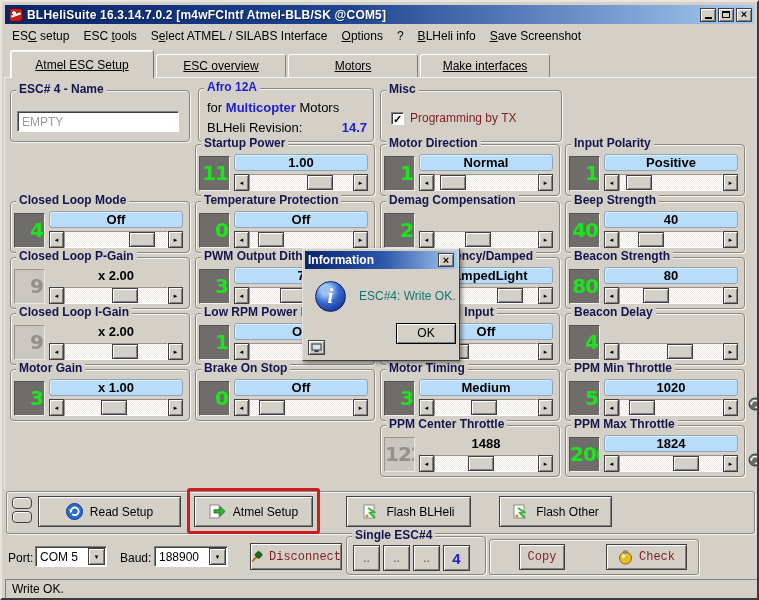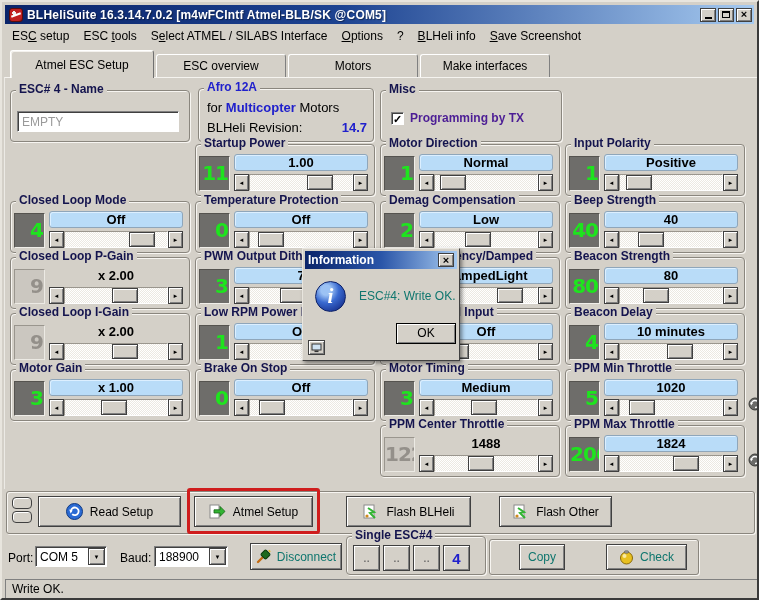--- a/index.html
+++ b/index.html
@@ -28,21 +28,21 @@
   .glyph-close{font-weight:bold;font-size:11px;margin-top:-1px;}
   
   .menubar{position:absolute;left:3px;top:24px;width:749px;height:20px;display:flex;align-items:center;font-size:12px;color:#000;}
   .menu-item{padding:2px 7px;cursor:default;}
   .menu-item u{text-decoration:underline;}
   
   .tabbar{position:absolute;left:2px;top:48px;width:755px;height:28px;}
   .tab{position:absolute;top:4px;height:23px;background:#d4d0c8;
     border:1px solid #808080;border-bottom:none;border-top:1px solid #fff;border-left:1px solid #fff;
     border-radius:3px 3px 0 0;display:flex;align-items:center;justify-content:center;
-    font-size:12px;color:#000;}
+    font-size:12px;color:#000;text-decoration:underline;}
   .tab.active{top:0;height:28px;font-size:12px;z-index:3;
     box-shadow:inset 1px 1px 0 #f4f2ee;border-color:#fff #707070 #d4d0c8 #fff;}
   .page{position:absolute;left:2px;top:75px;width:755px;height:412px;
     border-top:1px solid #f5f3ef;border-left:1px solid #eceae5;border-right:1px solid #8a867e;background:#d4d0c8;}
   
   .groupbox{position:absolute;border:1px solid #8a867e;border-radius:4px;
     box-shadow:inset 1px 1px 0 #f7f5f1,1px 1px 0 #f7f5f1;}
   .caption{position:absolute;top:-9px;left:5px;background:#d4d0c8;padding:0 3px;
     font-size:12px;font-weight:bold;color:#14144e;white-space:nowrap;}
   .caption.blue{color:#2020cc;}
@@ -75,21 +75,21 @@
   .panel.hasicon .default-icon{display:block;}
   
   .name-input{position:absolute;left:6px;top:20px;width:162px;height:21px;background:#fff;
     border:1px solid;border-color:#808080 #fff #fff #808080;box-shadow:inset 1px 1px 0 #404040;
     font-family:"Liberation Sans",sans-serif;font-size:12px;color:#9a9a9a;padding:0 4px;}
   .afro-line{position:absolute;left:8px;font-size:13px;color:#000;white-space:nowrap;}
   .blue-strong{color:#2020cc;font-weight:bold;}
   .checkbox-row{position:absolute;left:10px;top:20px;display:flex;align-items:center;gap:6px;}
   .checkbox{width:13px;height:13px;background:#fff;border:1px solid;border-color:#808080 #fff #fff #808080;
     box-shadow:inset 1px 1px 0 #404040;font-size:11px;font-weight:bold;line-height:12px;text-align:center;color:#000;}
-  .checkbox-label{font-size:12px;font-weight:bold;color:#4c1d95;}
+  .checkbox-label{font-size:12px;font-weight:normal;color:#7f1d1d;}
   
   .dialog{position:absolute;left:300px;top:246px;width:158px;height:113px;background:#d4d0c8;
     border:1px solid;border-color:#e8e5de #404040 #404040 #e8e5de;
     box-shadow:2px 2px 4px rgba(0,0,0,.45);z-index:100;}
   .dialog-titlebar{position:absolute;left:2px;top:2px;right:2px;height:18px;
     background:linear-gradient(90deg,#0a246a 0%,#2a55a8 50%,#a6caf0 100%);
     display:flex;align-items:center;padding:0 3px;}
   .dialog-title{color:#fff;font-weight:bold;font-size:12px;flex:1;}
   .dialog-close{width:16px;height:14px;background:#d4d0c8;border:1px solid #404040;
     box-shadow:inset 1px 1px 0 #fff,inset -1px -1px 0 #808080;
@@ -118,21 +118,21 @@
     border:3px solid #cf1d1d;border-radius:3px;z-index:5;pointer-events:none;}
   
   .conn-label{position:absolute;font-size:12px;color:#000;}
   .combo{position:absolute;height:21px;background:#fff;border:1px solid;border-color:#808080 #fff #fff #808080;
     box-shadow:inset 1px 1px 0 #404040;display:flex;align-items:center;}
   .combo .cval{flex:1;font-size:12px;padding:0 4px;color:#000;}
   .combo .carrow{width:17px;height:17px;margin:1px;background:#d4d0c8;border:1px solid #404040;
     box-shadow:inset 1px 1px 0 #fff,inset -1px -1px 0 #808080;font-size:6px;text-align:center;line-height:16px;color:#000;}
   .btn{position:absolute;background:#d4d0c8;border:1px solid #404040;
     box-shadow:inset 1px 1px 0 #fff,inset -1px -1px 0 #808080;
-    display:flex;align-items:center;justify-content:center;gap:6px;font-size:12px;color:#0f766e;}
+    display:flex;align-items:center;justify-content:center;gap:6px;font-size:12px;color:#7f1d1d;font-family:Liberation Mono, monospace;}
   .esc-seg{width:27px;height:26px;background:#d4d0c8;border:1px solid #404040;
     box-shadow:inset 1px 1px 0 #fff,inset -1px -1px 0 #808080;
     font-size:12px;color:#555;display:flex;align-items:center;justify-content:center;}
   .esc-seg.selected{color:#2020cc;font-weight:bold;font-size:15px;}
   .plain-group{position:absolute;border:1px solid #8a867e;border-radius:3px;
     box-shadow:inset 1px 1px 0 #f7f5f1,1px 1px 0 #f7f5f1;}
   
   .statusbar{position:absolute;left:3px;top:577px;width:753px;height:20px;
     border:1px solid;border-color:#808080 #fff #fff #808080;
     font-size:12px;color:#000;display:flex;align-items:center;padding:0 6px;}
@@ -355,21 +355,20 @@
         </span>
         <span class="sb-btn">►</span>
       </span>
 
     </div>
   </div>
   <div class="pslot" style="left:378px;top:199px;">
     <div class="panel">
       <span class="panel-title">Demag Compensation</span>
       <span class="raw-box">2</span>
-      <span class="value-field">Low</span>
       <span class="scrollbar">
         <span class="sb-btn">◄</span>
         <span class="sb-track">
           <span class="sb-thumb" style="--pos: 0.4;"></span>
         </span>
         <span class="sb-btn">►</span>
       </span>
 
     </div>
   </div>
@@ -475,21 +474,20 @@
         </span>
         <span class="sb-btn">►</span>
       </span>
 
     </div>
   </div>
   <div class="pslot" style="left:563px;top:311px;">
     <div class="panel">
       <span class="panel-title">Beacon Delay</span>
       <span class="raw-box">4</span>
-      <span class="value-field">10 minutes</span>
       <span class="scrollbar">
         <span class="sb-btn">◄</span>
         <span class="sb-track">
           <span class="sb-thumb" style="--pos: 0.62;"></span>
         </span>
         <span class="sb-btn">►</span>
       </span>
 
     </div>
   </div>

